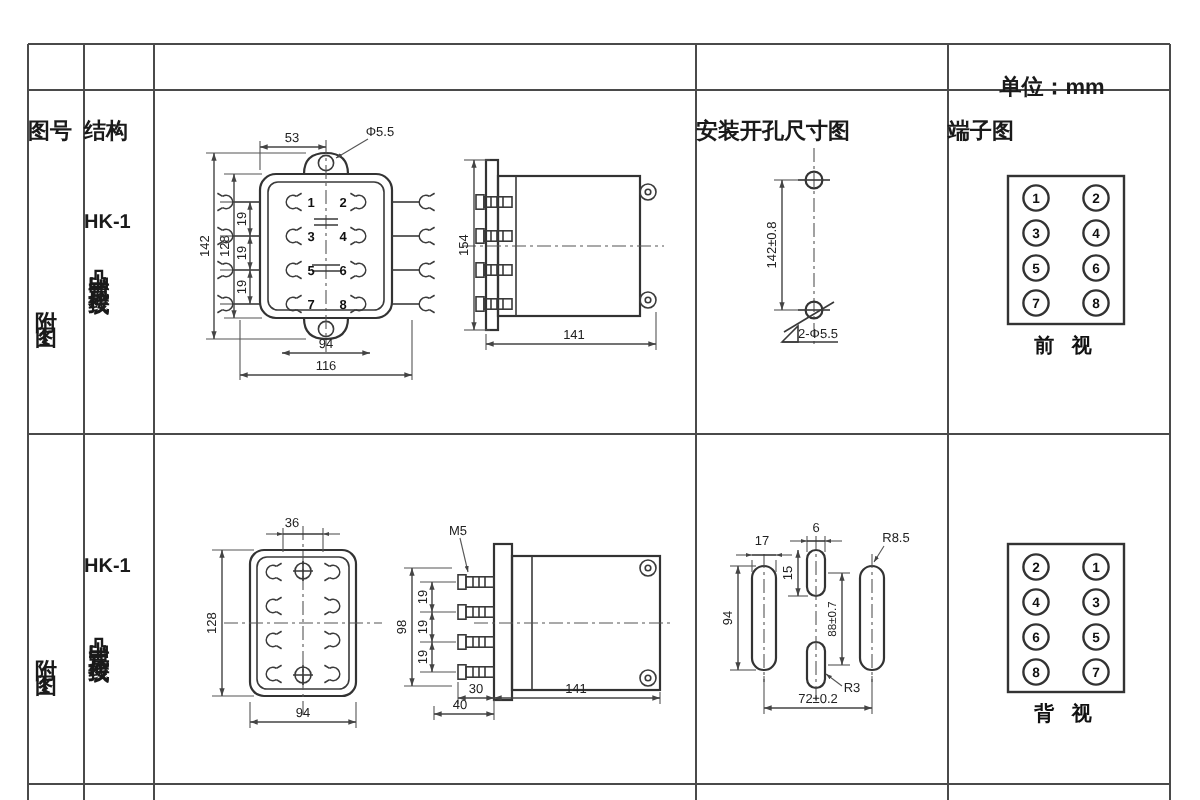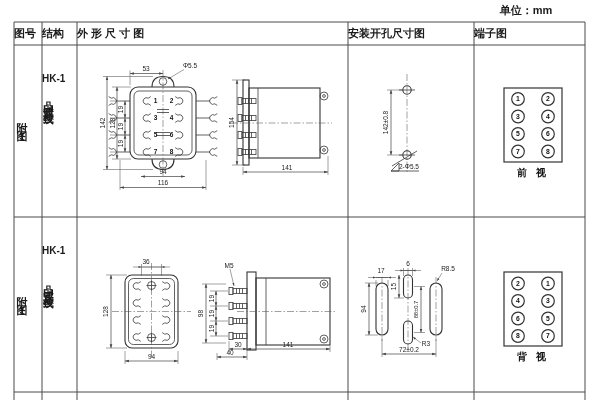--- a/index.html
+++ b/index.html
@@ -2,21 +2,21 @@
 <html><head>
 <meta charset="utf-8">
 <style>
   html,body { margin:0; padding:0; background:#fff; }
   .page {
     position:relative; width:600px; height:400px; background:#ffffff;
     font-family:"Liberation Sans","DejaVu Sans",sans-serif; color:#1a1a1a;
     overflow:hidden;
   }
   .page svg { position:absolute; left:0; top:0; }
-  .abs { position:absolute; }
+  .abs { position:absolute;margin-top:33px; }
   .unit { top:3px; left:470px; width:112px; text-align:center; font-size:11px; font-weight:700; }
   .hcell { top:22px; height:23px; line-height:23px; text-align:left; font-size:11px; font-weight:700; }
   .cell { text-align:left; }
   .v { writing-mode:vertical-rl; text-orientation:upright; display:inline-block; }
   .fig { font-size:11px; font-weight:700; letter-spacing:9px; }
   .struct { font-size:10.5px; font-weight:700; letter-spacing:2.5px; }
   .model { font-size:10px; font-weight:700; }
 
   
   .grid line { stroke:#4a4a4a; stroke-width:1; }
@@ -337,21 +337,20 @@
     <circle class="tc" cx="548" cy="336" r="6.3"></circle>
         <text class="tn" x="548" y="338.4">7</text>
     <text class="cap" x="533" y="360">背 视</text>
   </g>
 </svg>
 
   <div class="abs unit">单位：mm</div>
 
   <div class="abs hcell" style="left:14px;width:28px">图号</div>
   <div class="abs hcell" style="left:42px;width:53px">结构</div>
-  <div class="abs hcell" style="left:77px;width:271px">外 形 尺 寸 图</div>
   <div class="abs hcell" style="left:348px;width:126px">安装开孔尺寸图</div>
   <div class="abs hcell" style="left:474px;width:111px">端子图</div>
 
   <div class="abs cell" style="left:14px;top:113px;width:28px"><span class="v fig">附图1</span></div>
   <div class="abs cell model" style="left:42px;top:73px;width:35px">HK-1</div>
   <div class="abs cell" style="left:42px;top:93px;width:35px"><span class="v struct">凸出式前接线</span></div>
 
   <div class="abs cell" style="left:14px;top:287px;width:28px"><span class="v fig">附图1</span></div>
   <div class="abs cell model" style="left:42px;top:245px;width:35px">HK-1</div>
   <div class="abs cell" style="left:42px;top:277px;width:35px"><span class="v struct">凸出式后接线</span></div>

